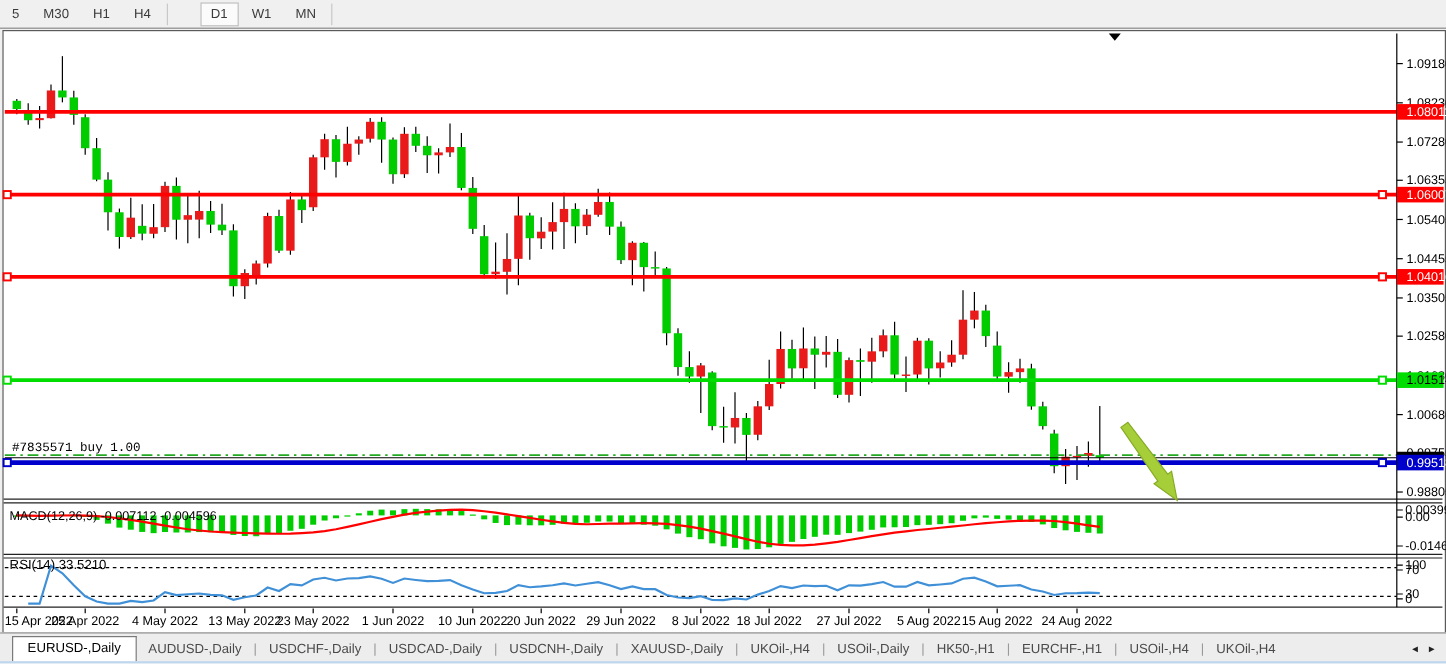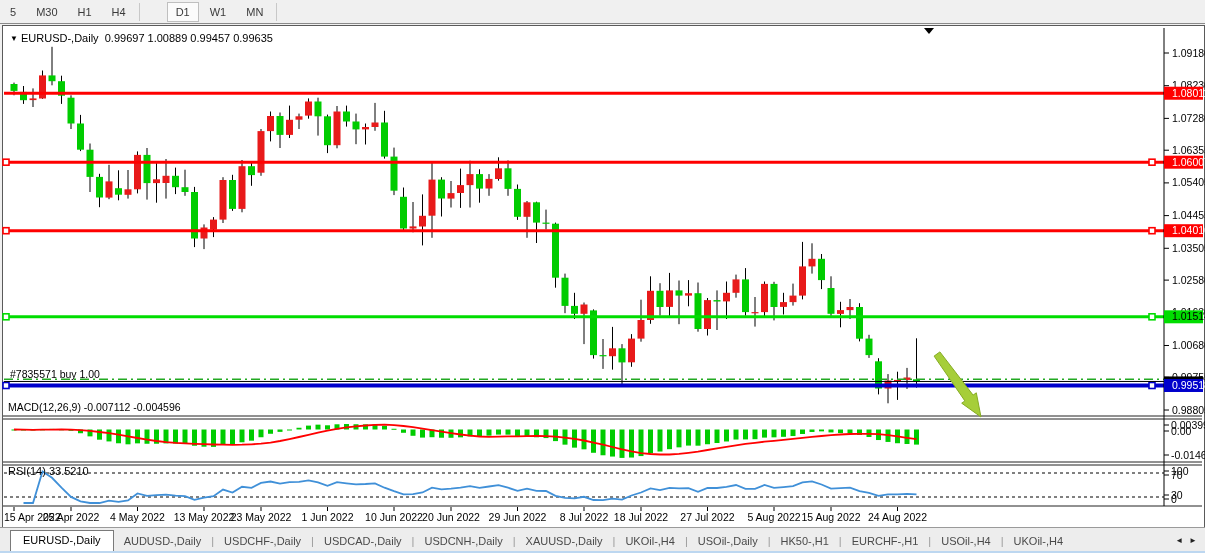--- a/index.html
+++ b/index.html
@@ -11,22 +11,22 @@
   .tf-btn{padding:3px 9px;margin:0 1px;cursor:default;line-height:14px;}
   .tf-btn.active{background:#FBFBFB;border:1px solid #BFBFBF;padding:2px 8px;margin-left:24px;}
   .tf-sep{width:1px;height:18px;background:#C8C8C8;margin:0 3px;}
   
   #chartwin{position:absolute;left:2px;top:25px;width:1201px;height:501px;background:#FFFFFF;
     border:1px solid #5A5A5A;}
   #chart-svg{position:absolute;left:0;top:0;}
   .ovl{position:absolute;font-size:11px;color:#000;white-space:pre;}
   #hdr{left:10px;top:32px;}
   #hdr .arr{font-size:8px;vertical-align:1px;}
-  #trade-lbl{left:10px;top:368px;font-size:10.5px;}
-  #macd-lbl{left:8px;top:401px;font-size:10.5px;}
+  #trade-lbl{left:10px;top:368px;font-size:10.5px;font-family:Liberation Mono, monospace;}
+  #macd-lbl{left:8px;top:424px;font-size:10.5px;}
   #rsi-lbl{left:8px;top:465px;font-size:11px;}
   
   .splitter{position:absolute;left:2px;width:1201px;height:4px;cursor:row-resize;}
   
   #tabbar{position:absolute;left:0;top:527px;width:1205px;height:24px;background:#EDEDED;
     border-top:1px solid #9A9A9A;display:flex;align-items:flex-end;font-size:11px;color:#4a4a4a;
     padding-left:10px;box-sizing:border-box;}
   .tab{padding:3px 10px 4px 10px;margin-bottom:0;cursor:default;white-space:nowrap;}
   .tab.active{background:#FFFFFF;border:1px solid #7a7a7a;border-bottom:none;color:#000;
     padding:3px 12px 5px 12px;}
@@ -454,21 +454,20 @@
         <line x1="774" y1="507" x2="774" y2="511" stroke="#000"></line>
         <text x="774" y="521" fill="#000" text-anchor="middle">5 Aug 2022</text>
         <line x1="831" y1="507" x2="831" y2="511" stroke="#000"></line>
         <text x="831" y="521" fill="#000" text-anchor="middle">15 Aug 2022</text>
         <line x1="897.5" y1="507" x2="897.5" y2="511" stroke="#000"></line>
         <text x="897.5" y="521" fill="#000" text-anchor="middle">24 Aug 2022</text>
       </g>
       <polygon points="939.9,351.9 973.1,395.1 976.3,392.8 981,417 961.7,403.2 964.9,400.9 934.1,356.1" fill="#A6CE39" stroke="#86AC24" stroke-width="1"></polygon>
     </svg>
 
-  <div class="ovl" id="hdr"><span class="arr">▼</span> <span>EURUSD-,Daily</span>  <span>0.99697 1.00889 0.99457 0.99635</span></div>
 
   <div class="ovl" id="trade-lbl">#7835571 buy 1.00</div>
 
   <div class="ovl" id="macd-lbl">MACD(12,26,9) -0.007112 -0.004596</div>
 
   <div class="ovl" id="rsi-lbl">RSI(14) 33.5210</div>
 
   <div class="splitter" style="top:416px"></div>
   <div class="splitter" style="top:461px"></div>
 

